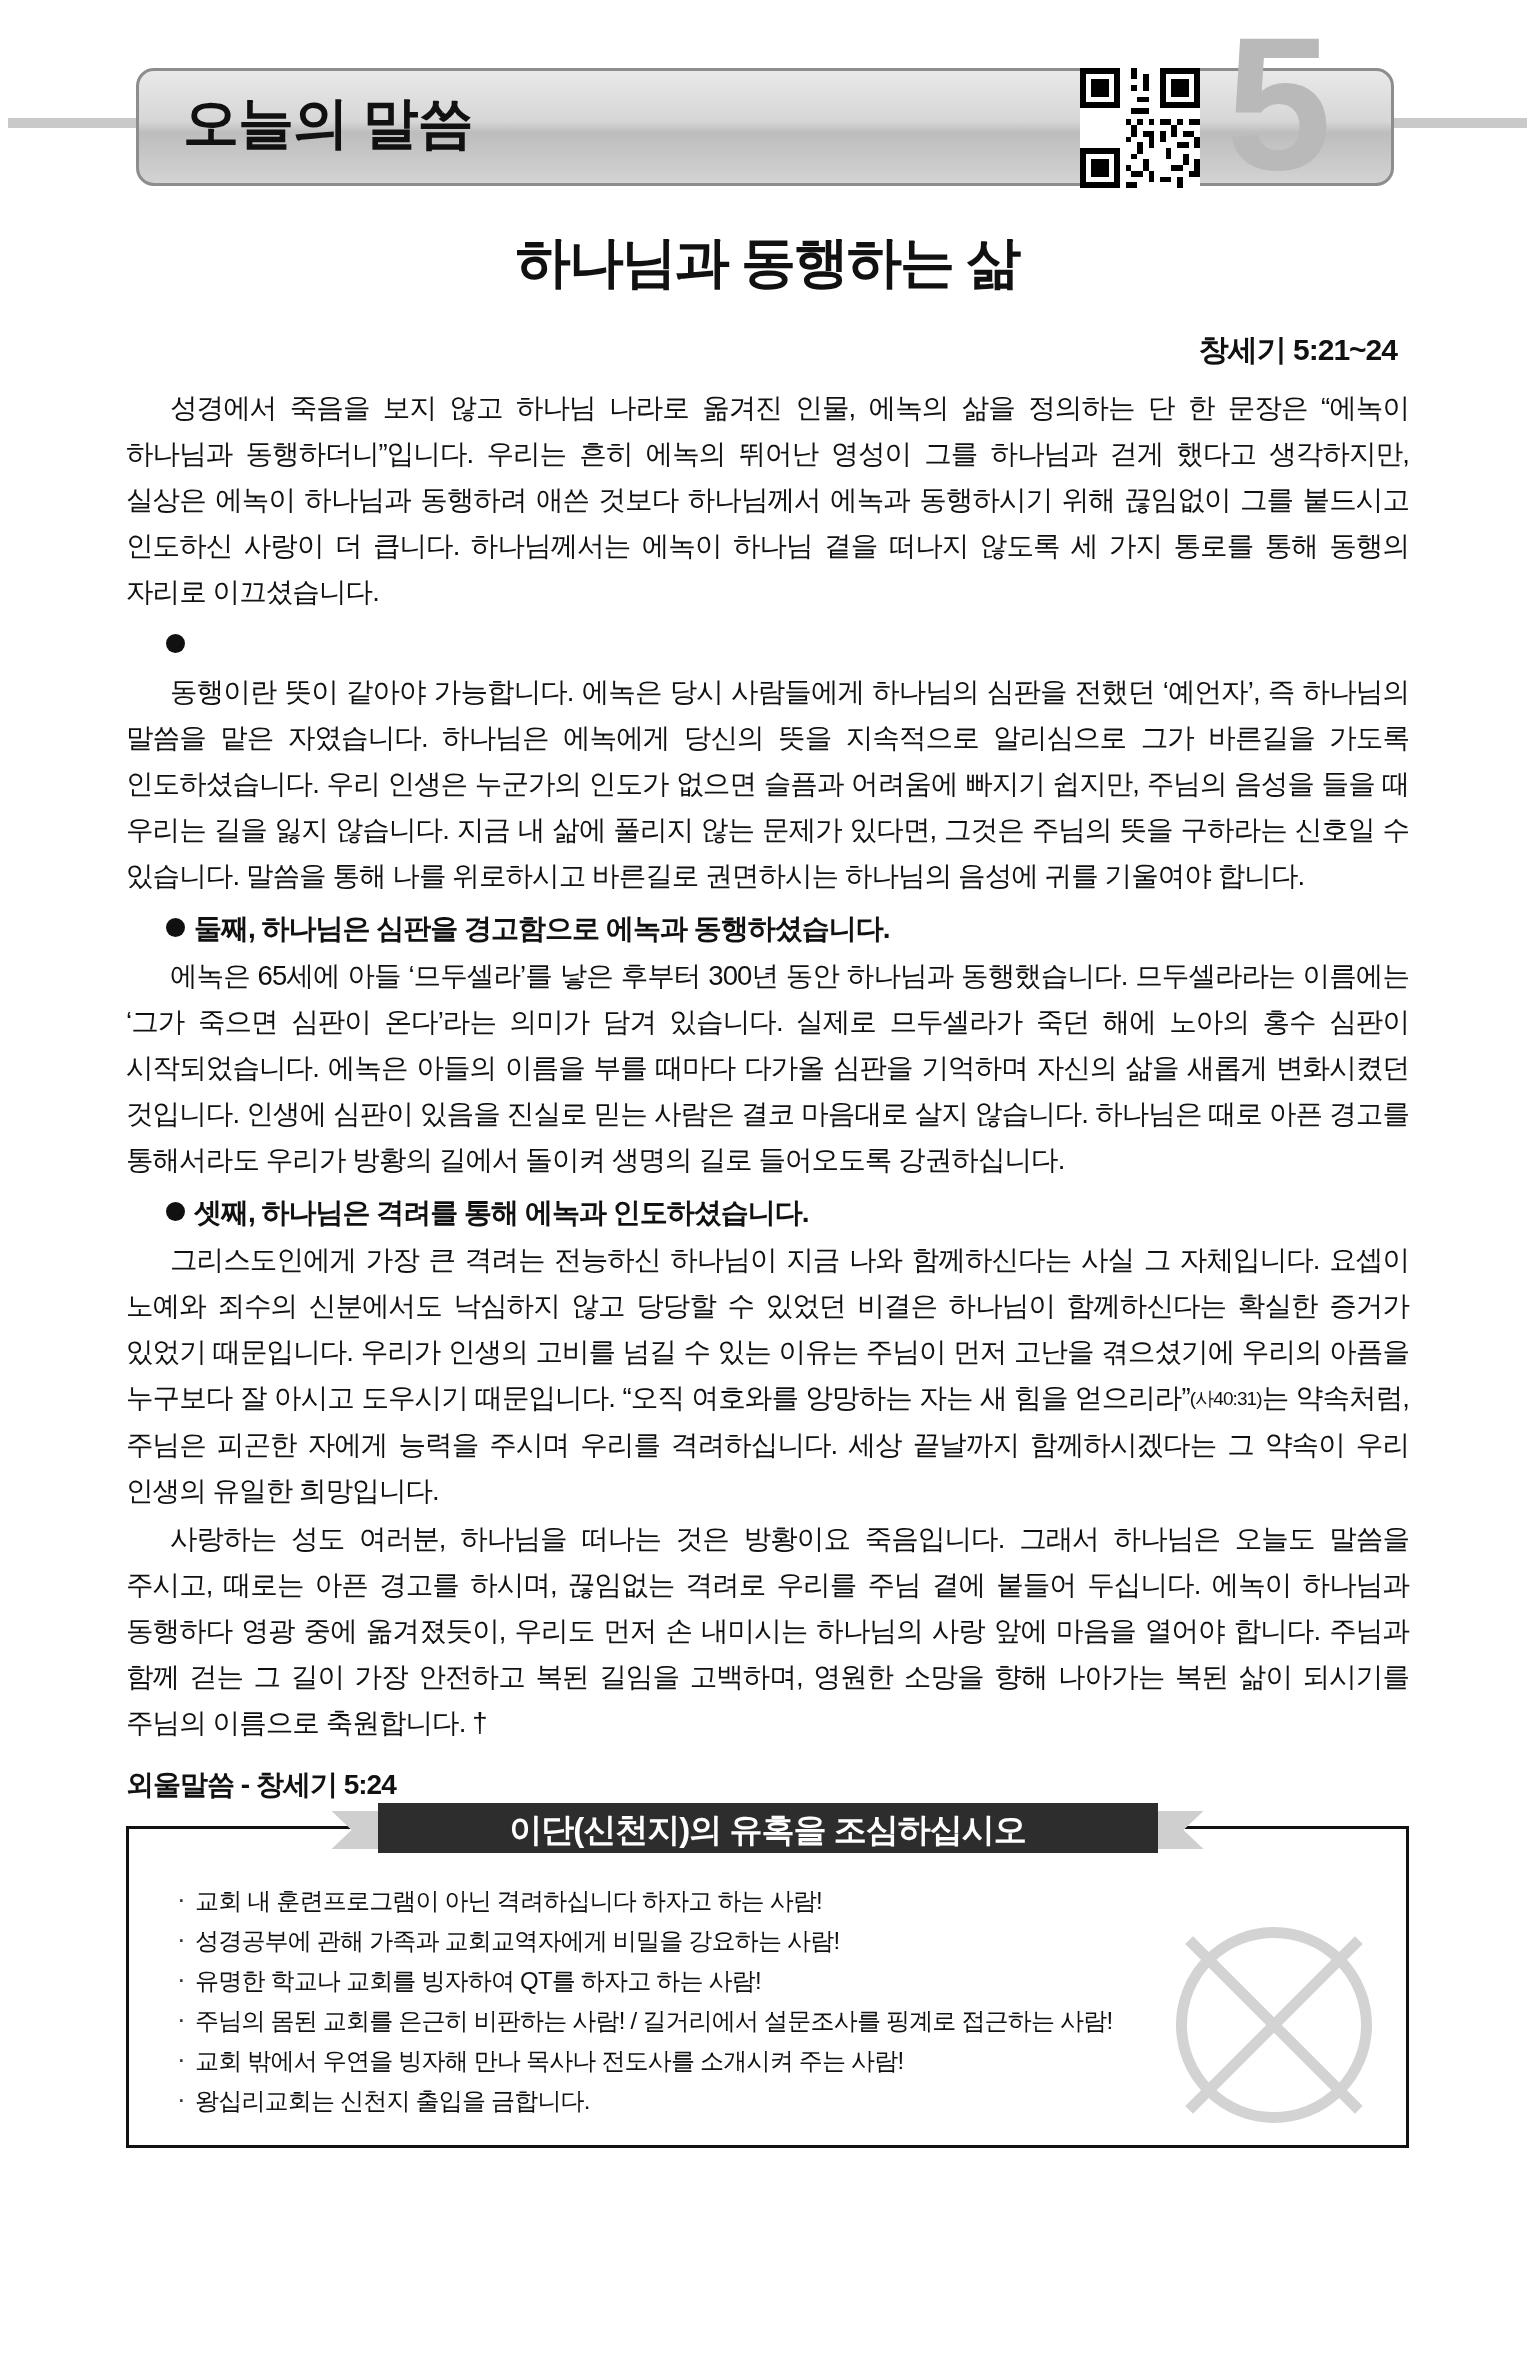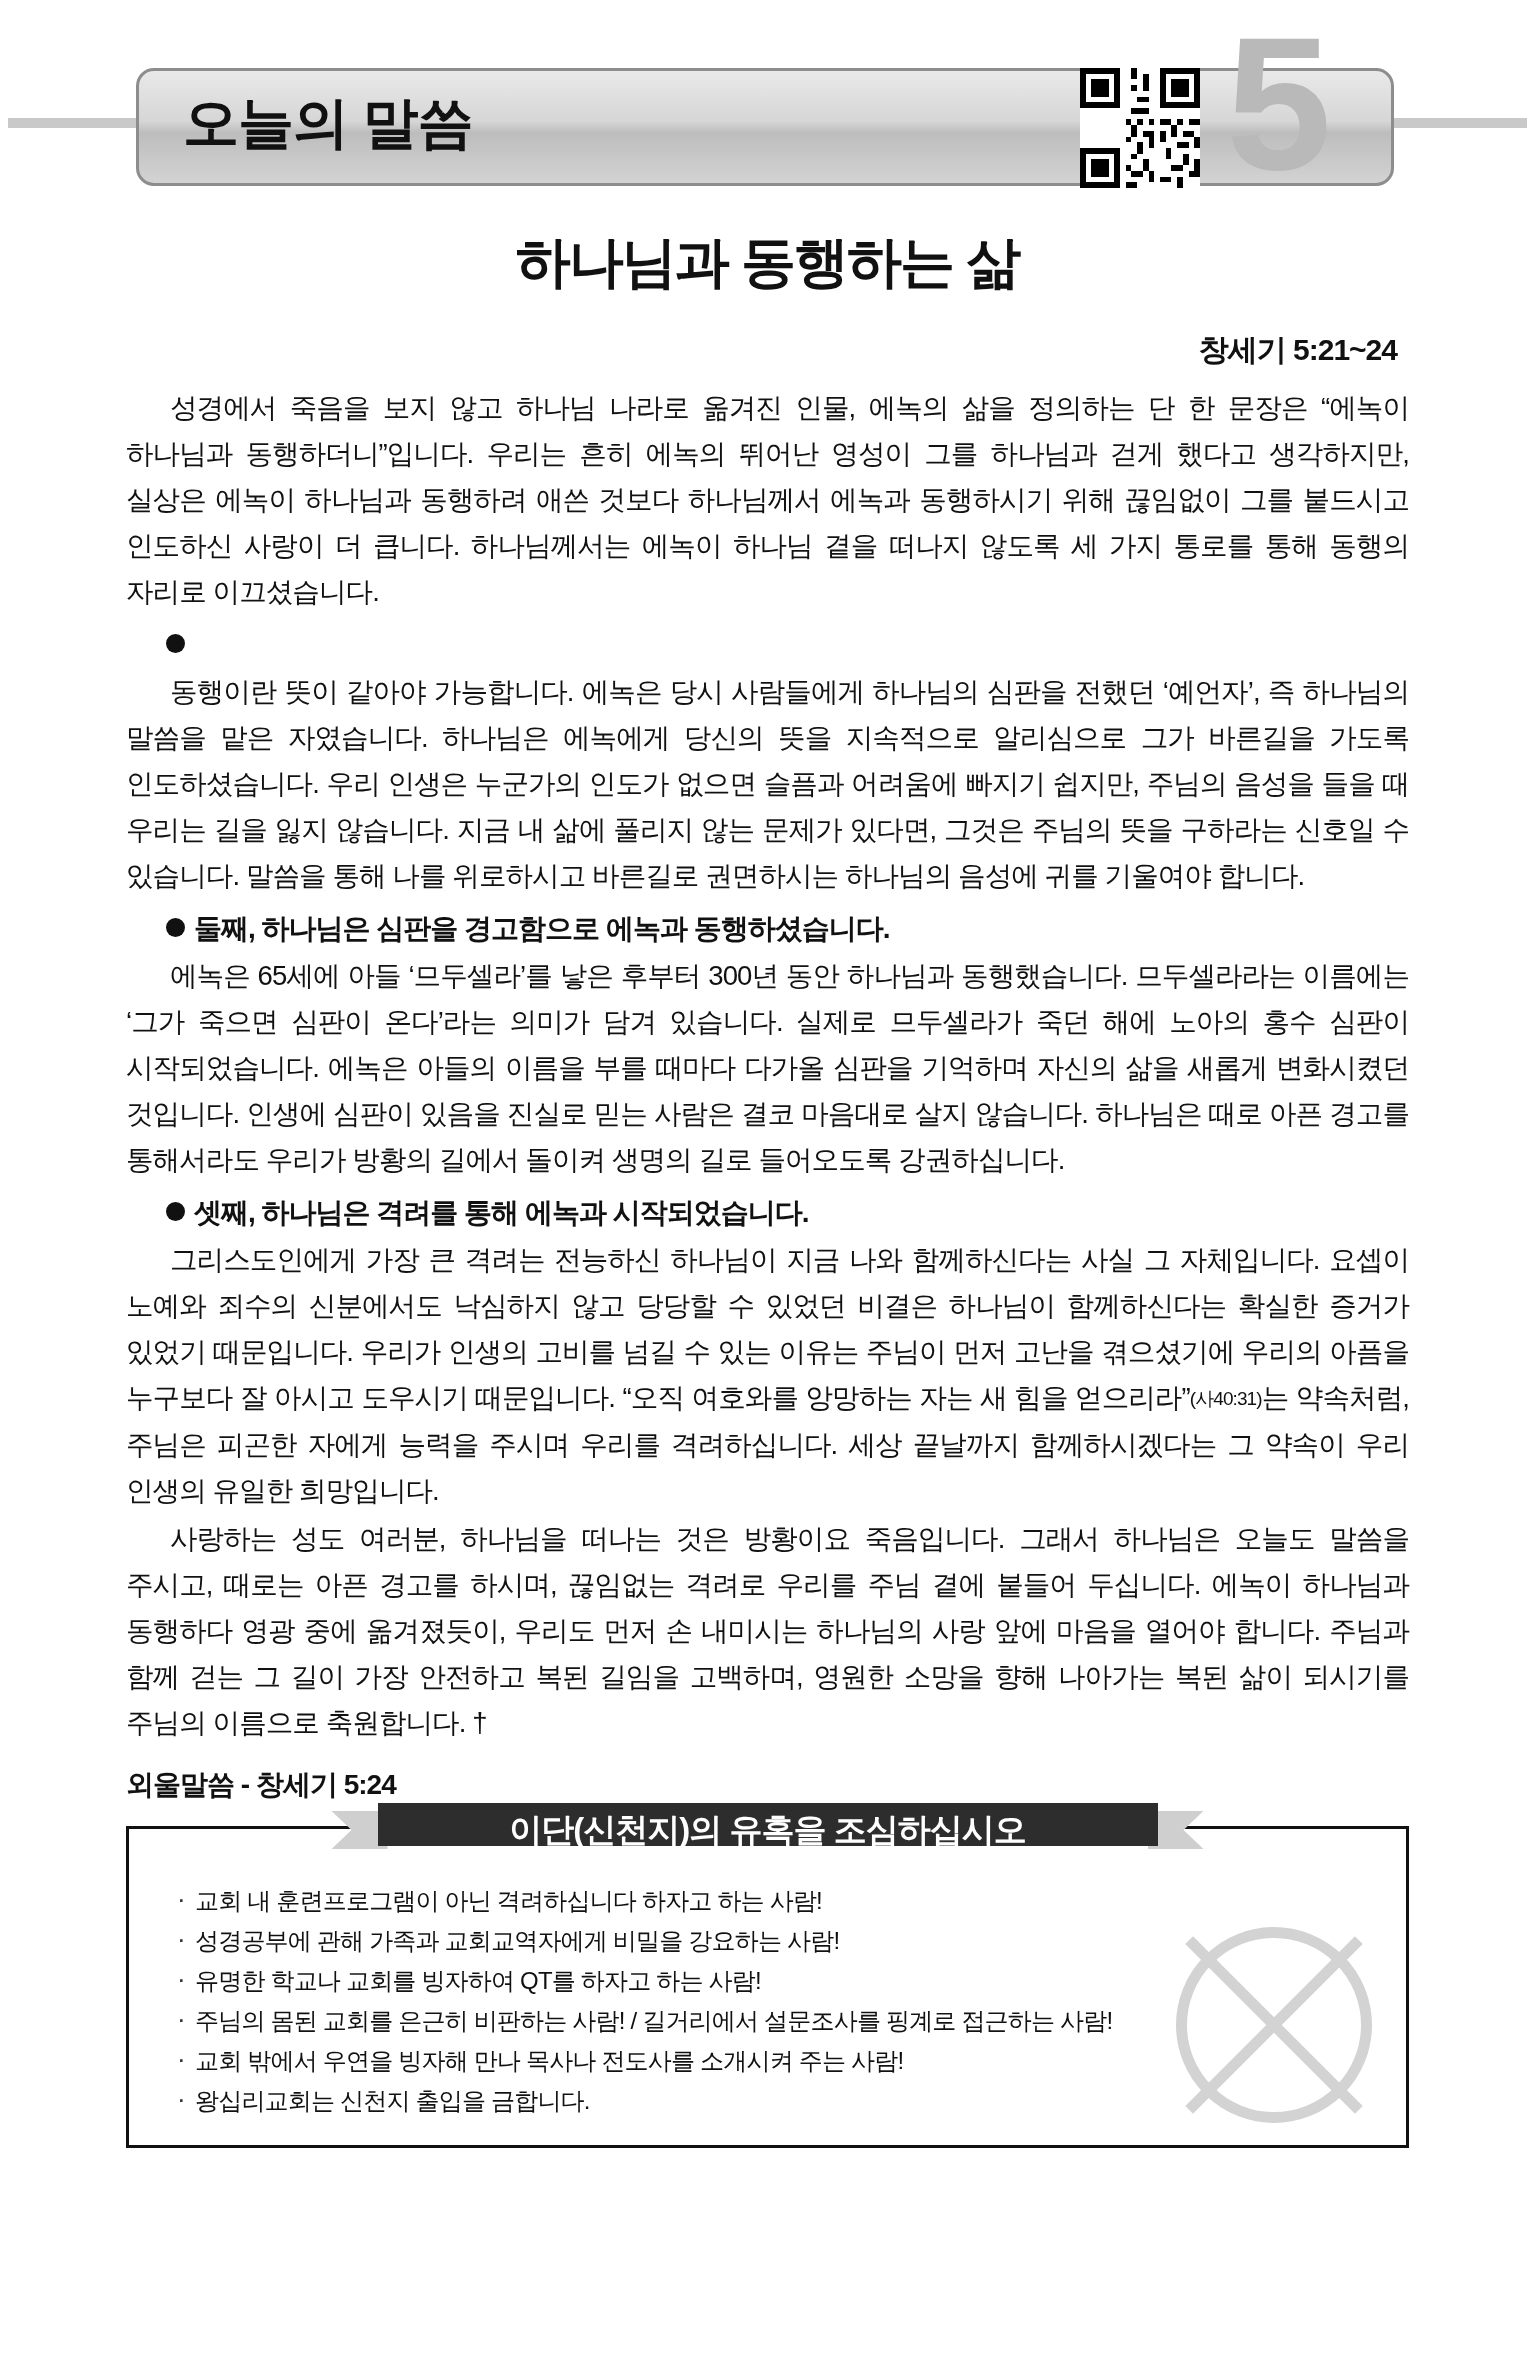--- a/index.html
+++ b/index.html
@@ -152,21 +152,21 @@
     left: 50%;
     transform: translateX(-50%);
     width: 872px;
     height: 54px;
   }
   .ribbon-body {
     position: absolute;
     left: 46px;
     right: 46px;
     top: 0;
-    height: 43px;
+    height: 50px;
     background: #2d2d2d;
     color: #fff;
     font-size: 33px;
     font-weight: bold;
     text-align: center;
     line-height: 54px;
     letter-spacing: -1px;
   }
   .ribbon-tail-l, .ribbon-tail-r {
     position: absolute;
@@ -300,21 +300,21 @@
   <div class="content">
 
     <p class="body-par">성경에서 죽음을 보지 않고 하나님 나라로 옮겨진 인물, 에녹의 삶을 정의하는 단 한 문장은 “에녹이 하나님과 동행하더니”입니다. 우리는 흔히 에녹의 뛰어난 영성이 그를 하나님과 걷게 했다고 생각하지만, 실상은 에녹이 하나님과 동행하려 애쓴 것보다 하나님께서 에녹과 동행하시기 위해 끊임없이 그를 붙드시고 인도하신 사랑이 더 큽니다. 하나님께서는 에녹이 하나님 곁을 떠나지 않도록 세 가지 통로를 통해 동행의 자리로 이끄셨습니다.</p>
 
     <p class="point"><span class="bullet"></span></p>
     <p class="body-par">동행이란 뜻이 같아야 가능합니다. 에녹은 당시 사람들에게 하나님의 심판을 전했던 ‘예언자’, 즉 하나님의 말씀을 맡은 자였습니다. 하나님은 에녹에게 당신의 뜻을 지속적으로 알리심으로 그가 바른길을 가도록 인도하셨습니다. 우리 인생은 누군가의 인도가 없으면 슬픔과 어려움에 빠지기 쉽지만,  주님의 음성을 들을 때 우리는 길을 잃지 않습니다. 지금 내 삶에 풀리지 않는 문제가 있다면, 그것은 주님의 뜻을 구하라는 신호일 수 있습니다. 말씀을 통해 나를 위로하시고 바른길로 권면하시는 하나님의 음성에 귀를 기울여야 합니다.</p>
 
     <p class="point"><span class="bullet"></span><span>둘째, 하나님은 심판을 경고함으로 에녹과 동행하셨습니다.</span></p>
     <p class="body-par">에녹은 65세에 아들 ‘므두셀라’를 낳은 후부터 300년 동안 하나님과 동행했습니다. 므두셀라라는 이름에는 ‘그가 죽으면 심판이 온다’라는 의미가 담겨 있습니다. 실제로 므두셀라가 죽던 해에 노아의 홍수 심판이 시작되었습니다. 에녹은 아들의 이름을 부를 때마다 다가올 심판을 기억하며 자신의 삶을 새롭게 변화시켰던 것입니다. 인생에 심판이 있음을 진실로 믿는 사람은 결코 마음대로 살지 않습니다. 하나님은 때로 아픈 경고를 통해서라도 우리가 방황의 길에서 돌이켜 생명의 길로 들어오도록 강권하십니다.</p>
 
-    <p class="point"><span class="bullet"></span><span>셋째, 하나님은 격려를 통해 에녹과 시작되었습니다.</span></p>
+    <p class="point"><span class="bullet"></span><span>셋째, 하나님은 격려를 통해 에녹과 인도하셨습니다.</span></p>
     <p class="body-par"><span>그리스도인에게 가장 큰 격려는 전능하신 하나님이 지금 나와 함께하신다는 사실 그 자체입니다. 요셉이 노예와 죄수의 신분에서도 낙심하지 않고 당당할 수 있었던 비결은 하나님이 함께하신다는 확실한 증거가 있었기 때문입니다. 우리가 인생의 고비를 넘길 수 있는 이유는 주님이 먼저 고난을 겪으셨기에 우리의 아픔을 누구보다 잘 아시고 도우시기 때문입니다. “오직 여호와를 앙망하는 자는 새 힘을 얻으리라”</span><span class="small-ref">(사40:31)</span><span>는 약속처럼, 주님은 피곤한 자에게 능력을 주시며 우리를 격려하십니다. 세상 끝날까지 함께하시겠다는 그 약속이 우리 인생의 유일한 희망입니다.</span></p>
 
     <p class="body-par">사랑하는 성도 여러분, 하나님을 떠나는 것은 방황이요 죽음입니다. 그래서 하나님은 오늘도 말씀을 주시고, 때로는 아픈 경고를 하시며, 끊임없는 격려로 우리를 주님 곁에 붙들어 두십니다. 에녹이 하나님과 동행하다 영광 중에 옮겨졌듯이, 우리도 먼저 손 내미시는 하나님의 사랑 앞에 마음을 열어야 합니다. 주님과 함께 걷는 그 길이 가장 안전하고 복된 길임을 고백하며, 영원한 소망을 향해 나아가는 복된 삶이 되시기를 주님의 이름으로 축원합니다. †</p>
 
     <p class="memorize">외울말씀 - 창세기 5:24</p>
   </div>
 
   <div class="warn-wrap">
     <div class="warn-box">
       <div class="ribbon">

